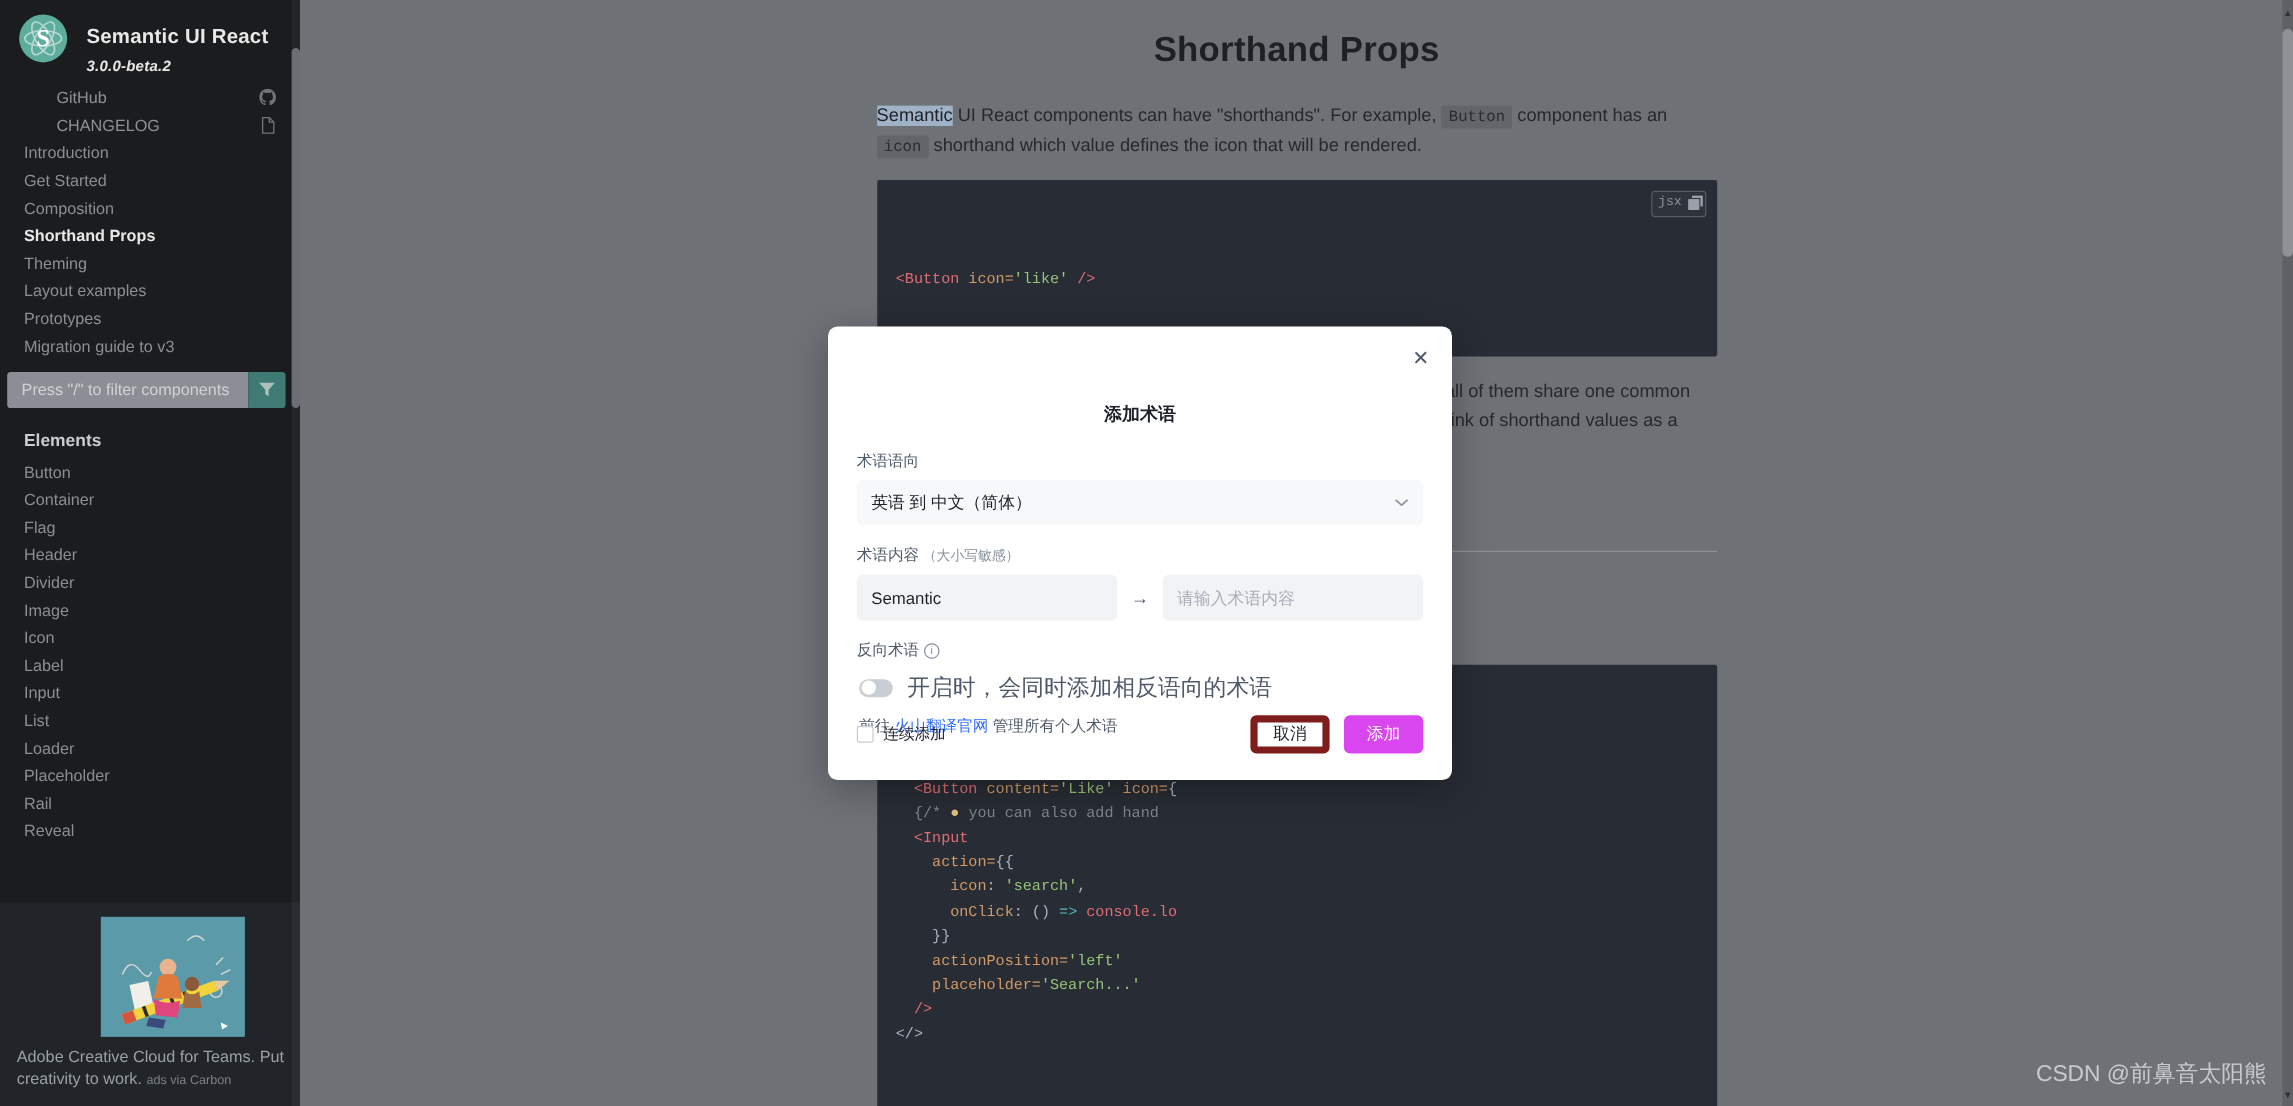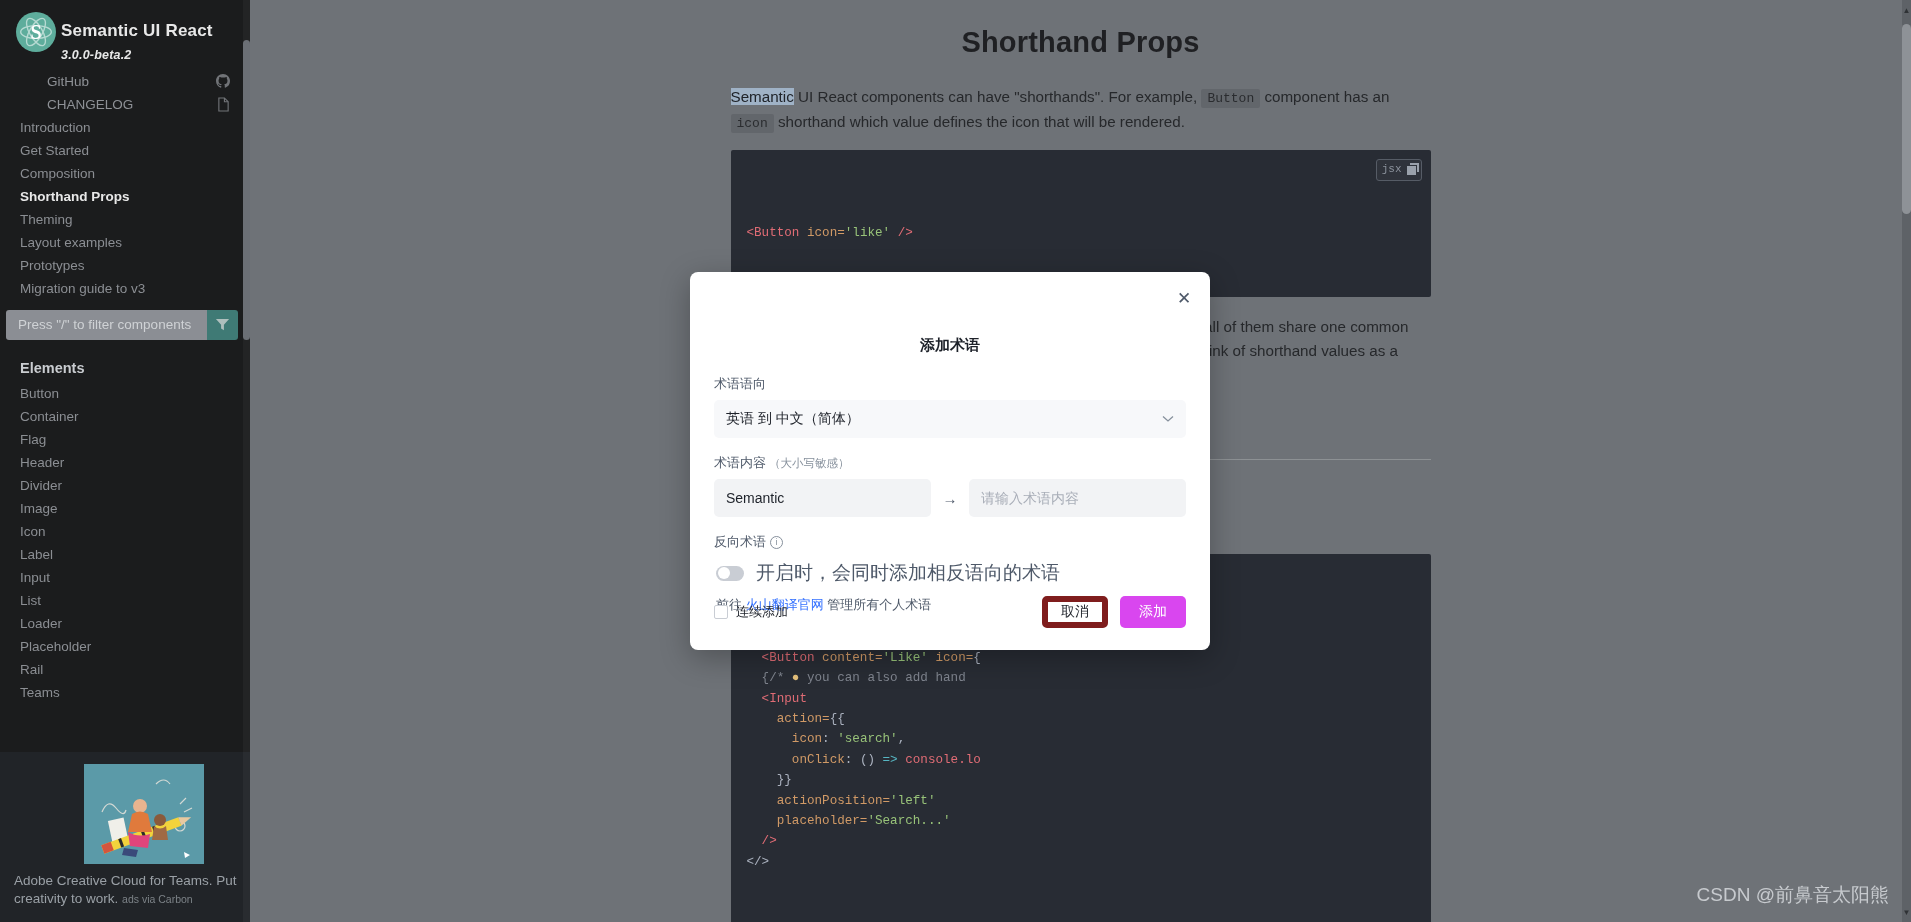--- a/index.html
+++ b/index.html
@@ -25,21 +25,21 @@
     background: #5ead9c; flex: 0 0 40px;
     display: flex; align-items: center; justify-content: center;
     position: relative;
   }
   .sb-logo .atom { position: absolute; width: 34px; height: 34px; opacity: .55; }
   .sb-logo .sglyph {
     position: relative; color: #ffffff; font-size: 20px; font-weight: bold;
     font-family: "Liberation Serif", serif; line-height: 1;
   }
   .sb-title {
-    margin-left: 5px; color: #e8e8e8; font-size: 17px; font-weight: bold;
+    margin-left: 16px; color: #e8e8e8; font-size: 17px; font-weight: bold;
     line-height: 1.35; padding-top: 8px; letter-spacing: .2px;
   }
   .sb-ver { font-size: 12.5px; font-style: italic; font-weight: bold; color: #e8e8e8; }
   .sb-link {
     display: flex; align-items: center; justify-content: space-between;
     padding: 4px 20px; color: #8e9196; font-size: 13.5px; cursor: pointer; margin-left: 27px;
   }
   .sb-link .ic { opacity: .75; display: flex; }
   .sb-sec {
     color: #c9ccd0; font-weight: bold; font-size: 14.5px;
@@ -295,21 +295,21 @@
       <div class="sb-item">Header</div>
       <div class="sb-item">Divider</div>
       <div class="sb-item">Image</div>
       <div class="sb-item">Icon</div>
       <div class="sb-item">Label</div>
       <div class="sb-item">Input</div>
       <div class="sb-item">List</div>
       <div class="sb-item">Loader</div>
       <div class="sb-item">Placeholder</div>
       <div class="sb-item">Rail</div>
-      <div class="sb-item">Teams</div>
+      <div class="sb-item">Reveal</div>
 
       <div class="sb-ad">
         <div class="sb-ad-img">
           <svg viewBox="0 0 120 100" width="120" height="100">
             <rect width="120" height="100" fill="#5b9aa8"></rect>
             <g stroke="#e8e4dc" stroke-width="1.2" fill="none" opacity=".85">
               <path d="M18 48 q6-14 14-4 t10 2"></path>
               <path d="M72 20 q8-8 14 0"></path>
               <path d="M96 40 l6-6 M100 48 l8-4"></path>
               <circle cx="96" cy="62" r="5"></circle>

